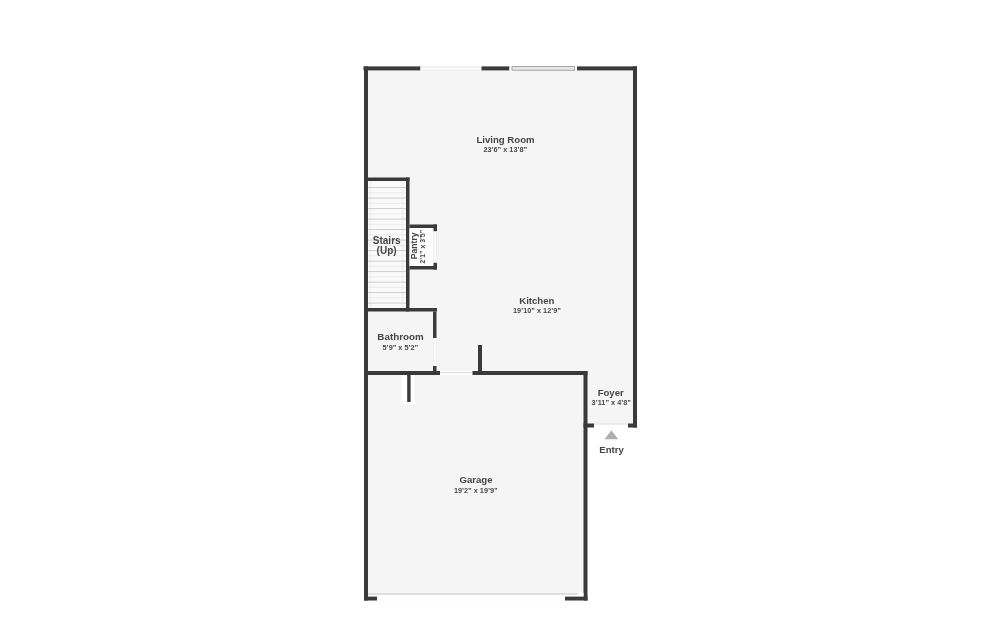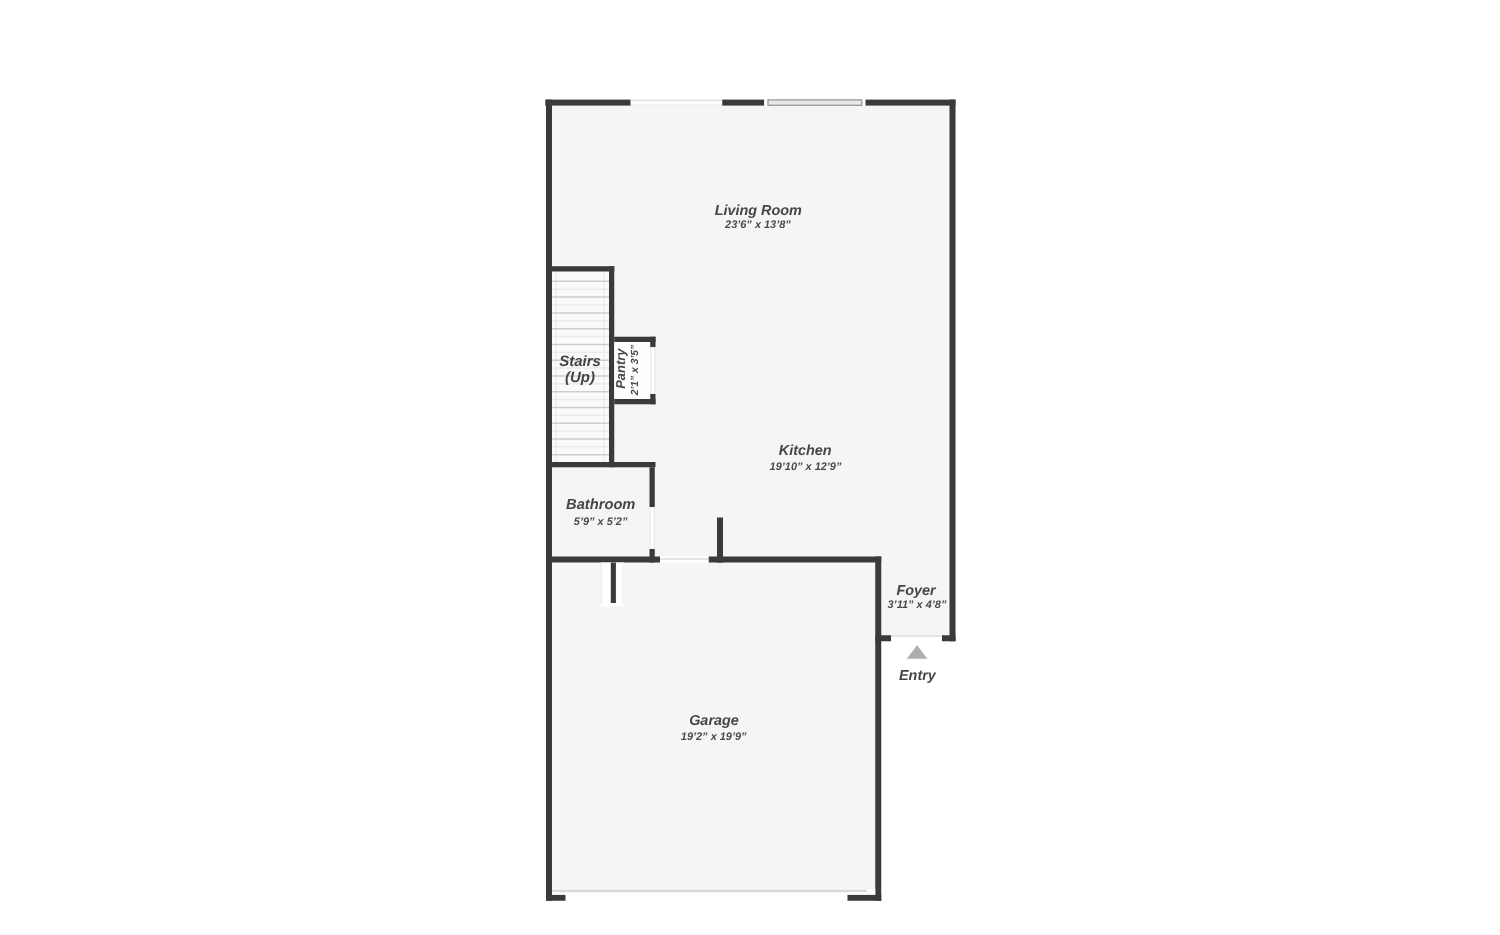--- a/index.html
+++ b/index.html
@@ -1,17 +1,17 @@
 <!DOCTYPE html>
 <html><head>
 <meta charset="utf-8">
 <title>Floorplan</title>
 <style>
   html,body{margin:0;padding:0;background:#ffffff;}
-  .page{width:1000px;height:623px;position:relative;background:#ffffff;overflow:hidden;font-style:italic;}
+  .page{width:1000px;height:623px;position:relative;background:#ffffff;overflow:hidden;}
   svg{position:absolute;top:0;left:0;}
   #labels{filter:opacity(0.999);}
   text{font-family:"Liberation Sans", sans-serif;fill:#454545;}
   .room{font-size:9.6px;font-weight:700;}
   .dim{font-size:7.3px;font-weight:700;fill:#4a4a4a;}
 </style>
 </head>
 <body>
 <div class="page">
 <svg width="1000" height="623" viewBox="0 0 1000 623">

